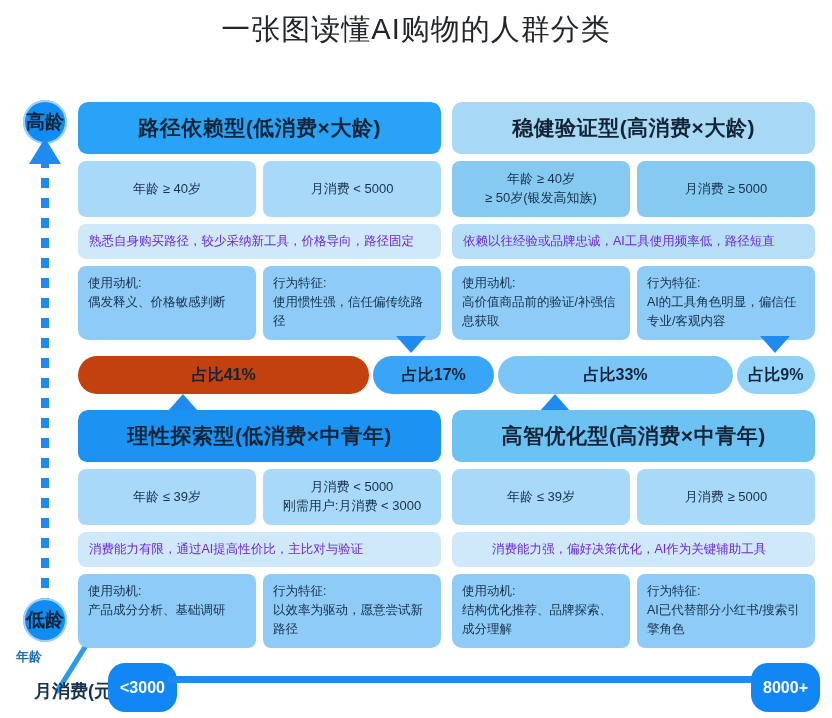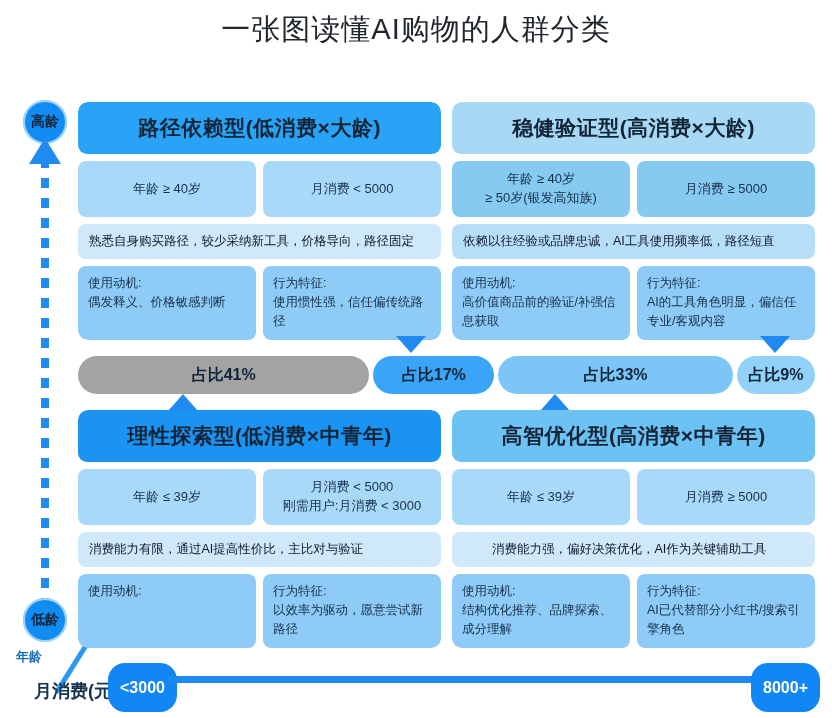--- a/index.html
+++ b/index.html
@@ -29,21 +29,21 @@
     background-size:8px 20px;background-repeat:repeat-y;
     border-radius:4px;
   }
   .vaxis .arrow{
     position:absolute;left:7px;top:38px;width:0;height:0;
     border-left:16px solid transparent;border-right:16px solid transparent;
     border-bottom:26px solid #1f8bf0;
   }
   .axis-dot{
     position:absolute;width:44px;height:44px;border-radius:50%;
-    background:#108cf2;color:#10243a;font-size:14px;font-weight:bold;
+    background:#108cf2;color:#10243a;font-size:19px;font-weight:bold;
     display:flex;align-items:center;justify-content:center;
     box-shadow:0 0 0 2px rgba(255,255,255,.6) inset;
   }
   .axis-dot.high{left:1px;top:0px;}
   .axis-dot.low{left:1px;top:498px;}
 
   
   .corner{position:absolute;left:8px;top:640px;width:140px;height:60px;}
   .corner .slash{
     position:absolute;left:62px;top:-4px;width:5px;height:62px;
@@ -83,21 +83,21 @@
     font-size:21px;font-weight:bold;color:#132437;letter-spacing:.5px;
   }
   .chip-row{display:flex;gap:7px;margin-top:7px;}
   .chip{
     flex:1;border-radius:8px;min-height:46px;
     display:flex;flex-direction:column;align-items:center;justify-content:center;
     font-size:13px;color:#16304a;line-height:1.45;text-align:center;padding:5px 4px;
   }
   .desc{
     margin-top:7px;border-radius:8px;padding:8px 11px;
-    font-size:12.5px;line-height:1.55;color:#0f172a;
+    font-size:12.5px;line-height:1.55;color:#6d28d9;
   }
   .bottom-row{display:flex;gap:7px;margin-top:7px;}
   .bcell{
     flex:1;border-radius:8px;padding:8px 10px;
     font-size:12.5px;line-height:1.5;color:#16304a;min-height:58px;
   }
 
   
   .tone-a .card-head{background:#29a3f5;}
   .tone-a .chip{background:#a9d9f9;}
@@ -118,21 +118,21 @@
   .tone-d .chip{background:#a9d9f9;}
   .tone-d .desc{background:#cfe9fb;padding-left:40px;}
   .tone-d .bcell{background:#8ecbf7;}
 
   
   .band{position:absolute;left:78px;top:356px;width:737px;height:38px;display:flex;gap:4px;}
   .seg{
     border-radius:19px;display:flex;align-items:center;justify-content:center;
     font-size:16px;font-weight:bold;color:#10243a;
   }
-  .seg.s1{background:#a3a3a3;}
+  .seg.s1{background:#c2410c;}
   .seg.s2{background:#3aa5f7;}
   .seg.s3{background:#7cc6f7;}
   .seg.s4{background:#92d2f9;}
 
   .chev{position:absolute;width:0;height:0;}
   .chev.down{
     border-left:15px solid transparent;border-right:15px solid transparent;
     border-top:17px solid #1f8bf0;
   }
   .chev.up{
@@ -214,20 +214,21 @@
   <div class="card bl tone-c">
     <div class="card-head">理性探索型(低消费×中青年)</div>
     <div class="chip-row">
       <div class="chip">年龄 ≤ 39岁</div>
       <div class="chip">月消费 &lt; 5000<br>刚需用户:月消费 &lt; 3000</div>
     </div>
     <div class="desc">消费能力有限，通过AI提高性价比，主比对与验证</div>
     <div class="bottom-row">
       <div class="bcell">
         <div>使用动机:</div>
+        <div>产品成分分析、基础调研</div>
       </div>
       <div class="bcell">
         <div>行为特征:</div>
         <div>以效率为驱动，愿意尝试新路径</div>
       </div>
     </div>
   </div>
 
   <div class="card br tone-d">
     <div class="card-head">高智优化型(高消费×中青年)</div>

